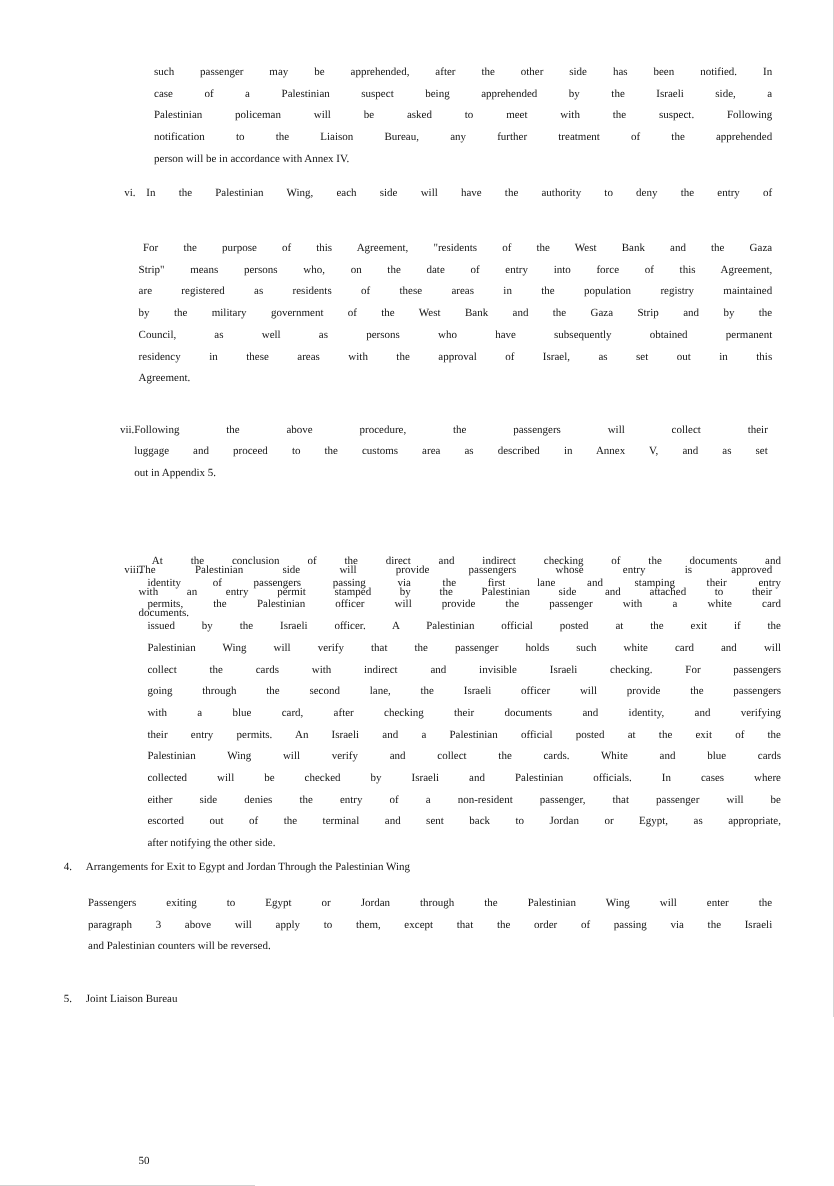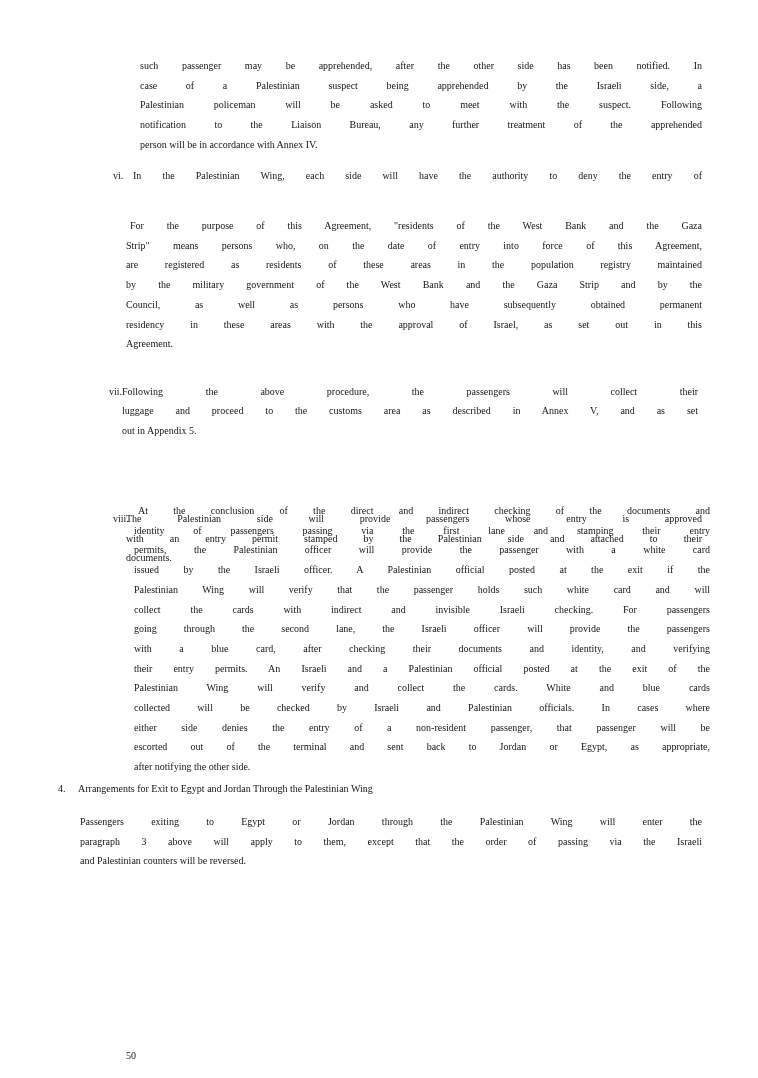--- a/index.html
+++ b/index.html
@@ -106,16 +106,19 @@
   <div class="block b6">
     <span class="h-marker">4.</span><span>Arrangements for Exit to Egypt and Jordan Through the Palestinian Wing</span>
   </div>
 
   <div class="block b7">
       <div class="jl">Passengers exiting to Egypt or Jordan through the Palestinian Wing will enter the</div>
       <div class="jl">paragraph 3 above will apply to them, except that the order of passing via the Israeli</div>
       <div class="jl jl-last">and Palestinian counters will be reversed.</div>
     </div>
 
+  <div class="block b8">
+    <span class="h-marker">5.</span><span>Joint Liaison Bureau</span>
+  </div>
 
   <div class="pageno">50</div>
 
 </div>
 
 </body></html>

